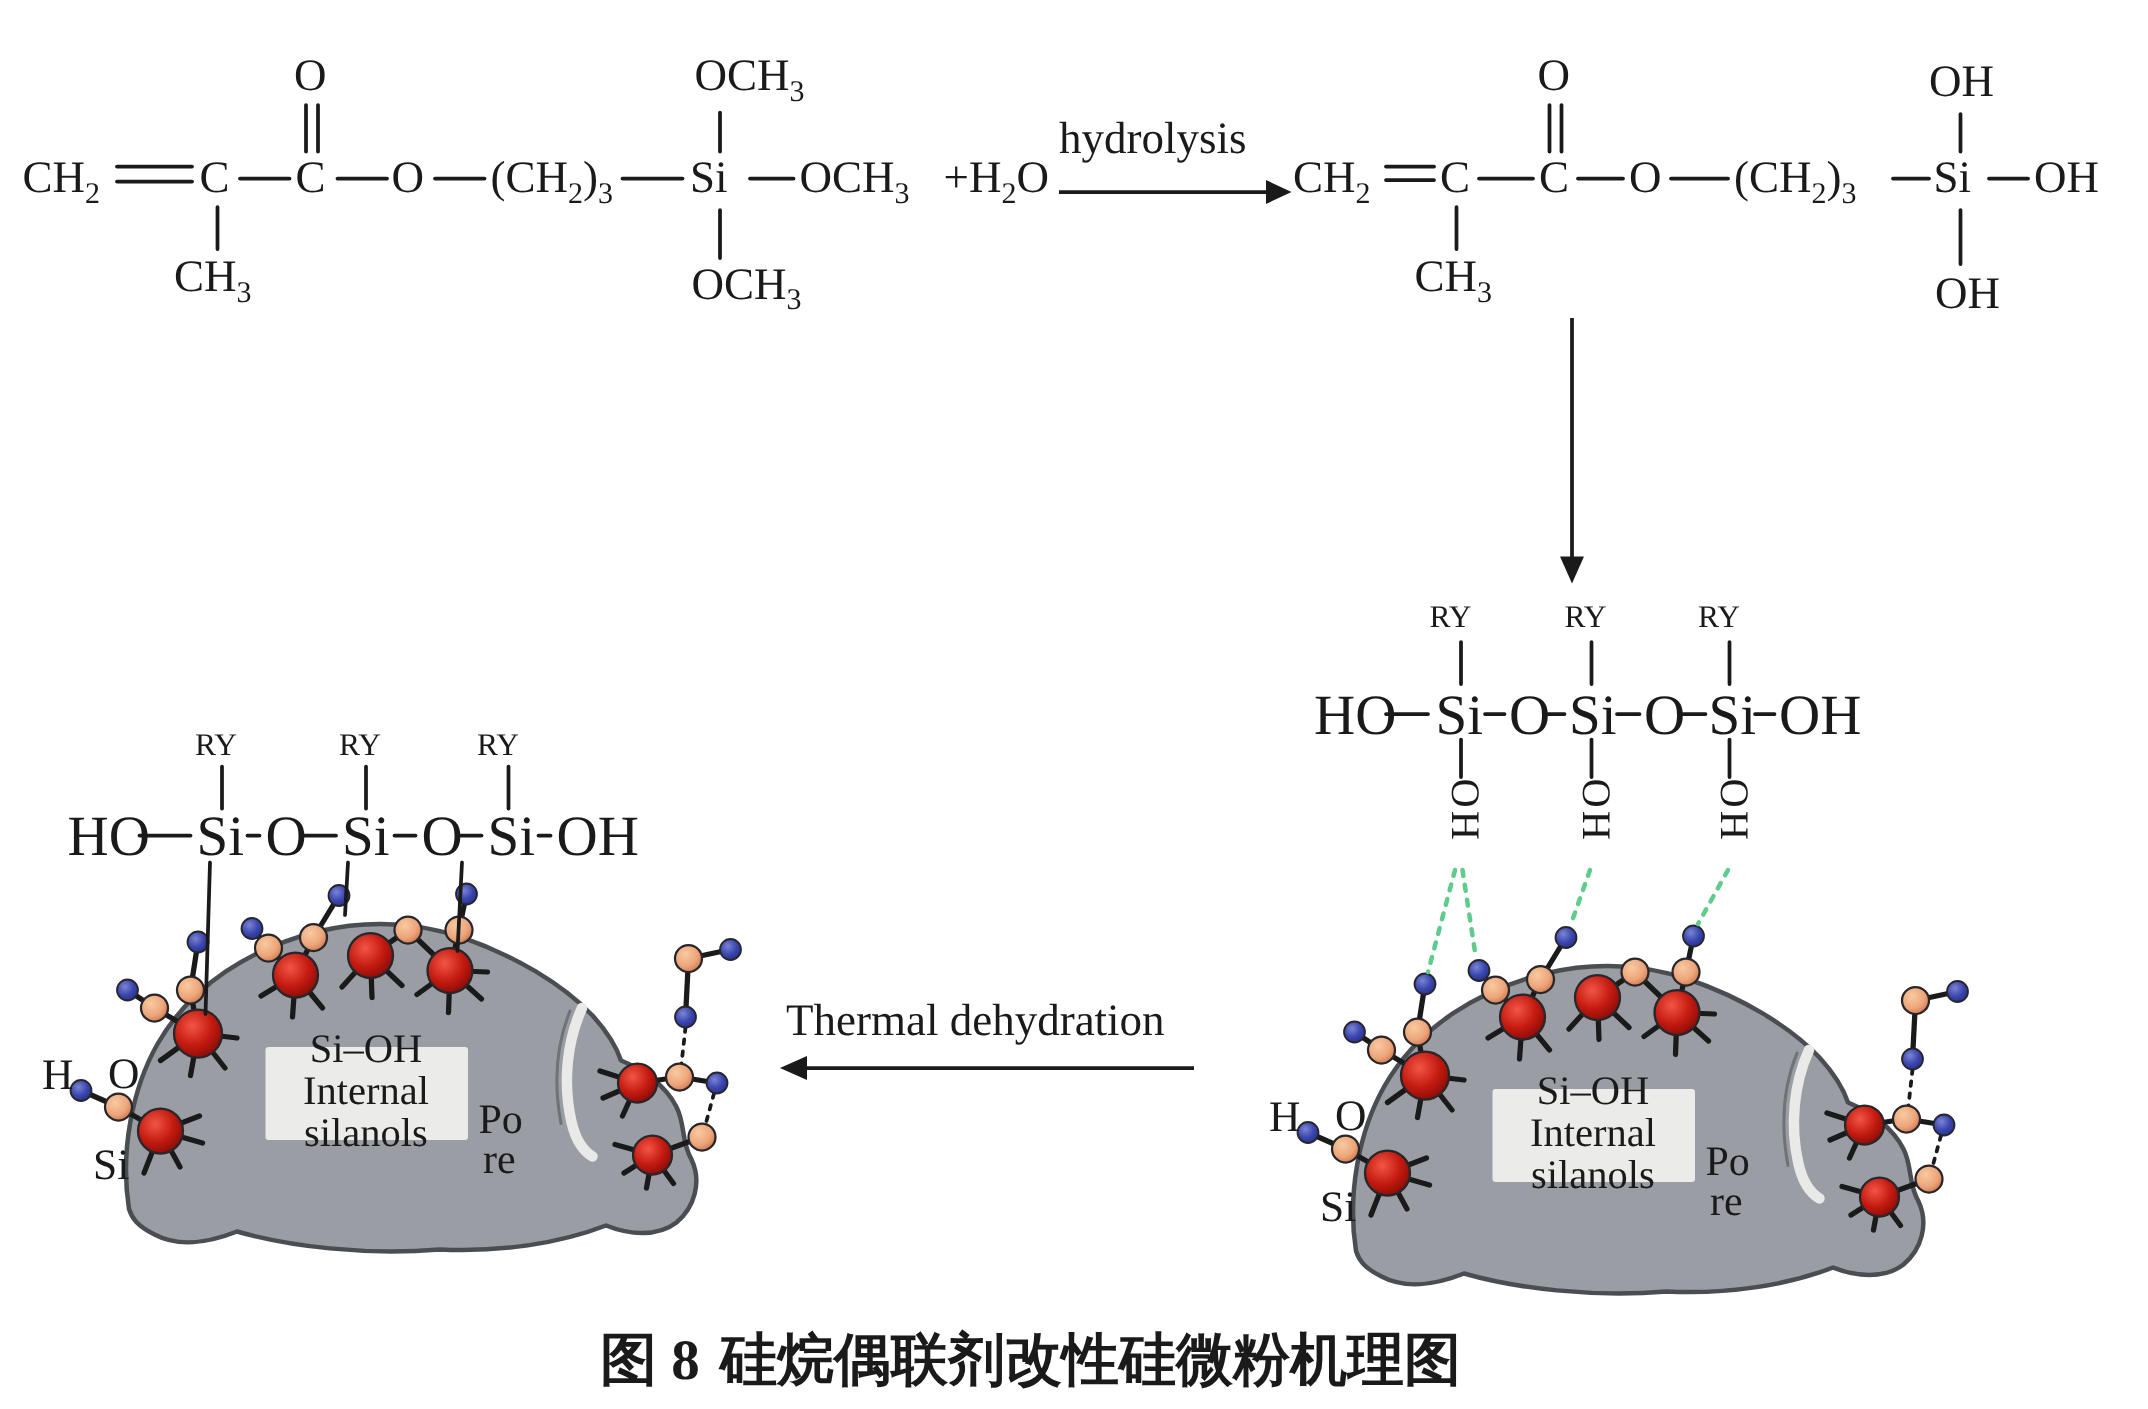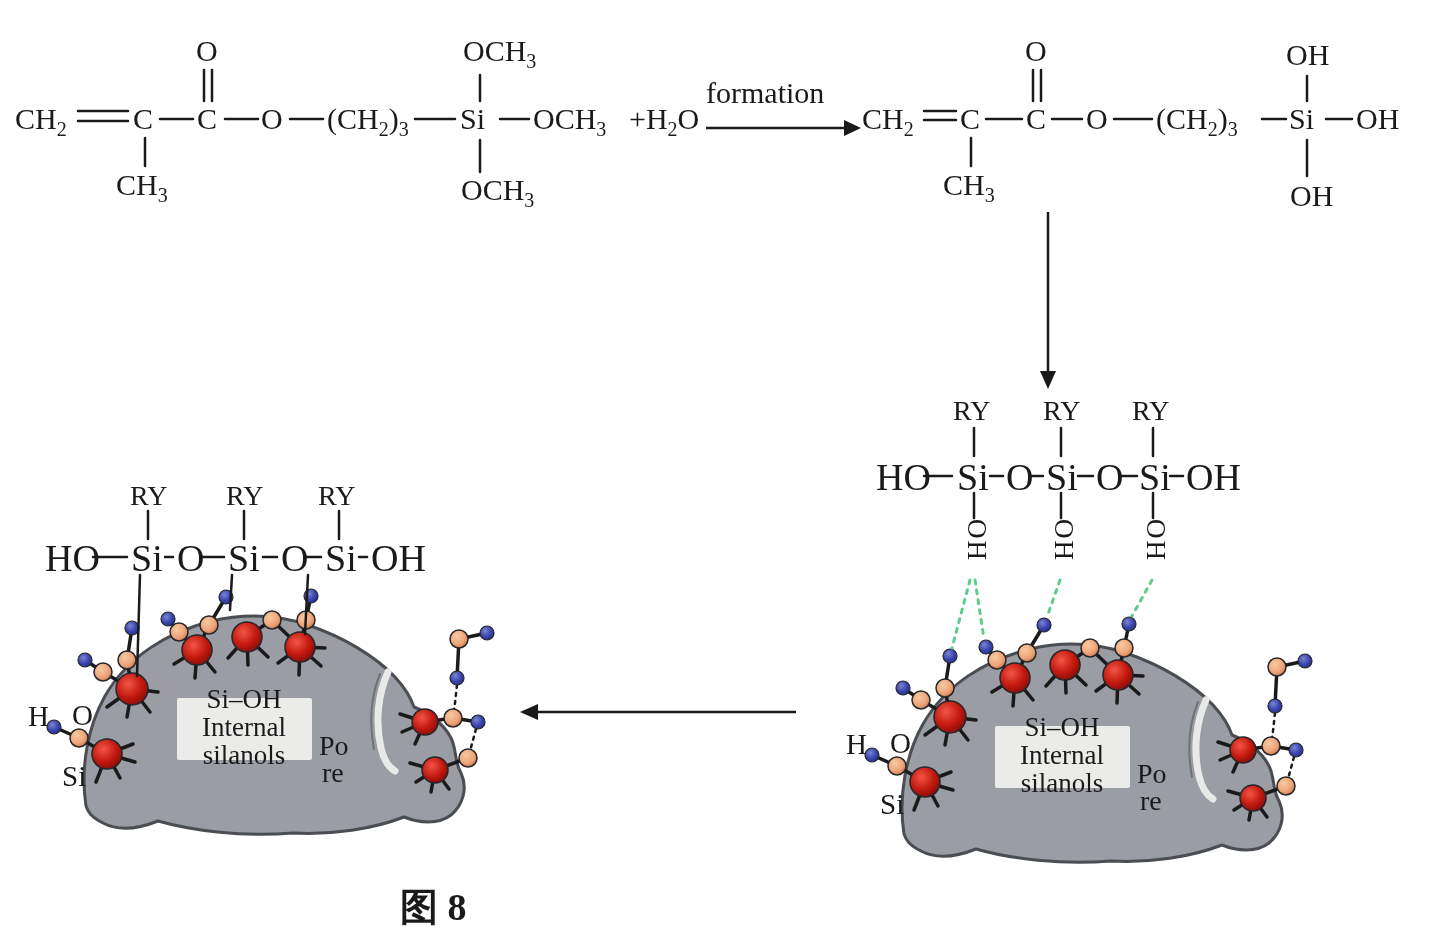--- a/index.html
+++ b/index.html
@@ -2,21 +2,21 @@
 <html><head>
 <meta charset="utf-8">
 <style>
   html,body{margin:0;padding:0;background:#ffffff;}
   #canvas{position:relative;width:1432px;height:939px;background:#ffffff;overflow:hidden;
           font-family:"Liberation Serif",serif;color:#1a1a1a;}
   #gfx{position:absolute;left:0;top:0;width:1432px;height:939px;}
   .t{position:absolute;white-space:nowrap;color:#1a1a1a;font-family:"Liberation Serif",serif;}
   .row30{font-size:30px;line-height:38px;}
   .row29{font-size:38px;line-height:36px;}
-  .row28{font-size:28px;line-height:34px;text-align:right;}
+  .row28{font-size:21px;line-height:34px;text-align:right;}
   .row31{font-size:31px;line-height:38px;}
   .cap{font-size:38px;line-height:46px;font-weight:700;}
   .sb{font-size:20px;position:relative;top:7px;}
   .rotoh{position:absolute;writing-mode:vertical-rl;text-orientation:mixed;
          font-size:27px;letter-spacing:2px;color:#1a1a1a;}
 </style>
 </head>
 <body>
 
 <div id="canvas">
@@ -237,21 +237,22 @@
   <span class="t row30" style="left:261px;top:100px">O</span>
   <span class="t row30" style="left:327px;top:100px"><span>(</span><span>CH</span><span class="sb">2</span><span>)</span><span class="sb">3</span></span>
   <span class="t row30" style="left:460px;top:100px">Si</span>
   <span class="t row30" style="left:533px;top:100px"><span>OCH</span><span class="sb">3</span></span>
   <span class="t row30" style="left:629px;top:100px"><span>+H</span><span class="sb">2</span><span>O</span></span>
   <span class="t row30" style="left:196px;top:32px">O</span>
   <span class="t row30" style="left:463px;top:32px"><span>OCH</span><span class="sb">3</span></span>
   <span class="t row30" style="left:116px;top:166px"><span>CH</span><span class="sb">3</span></span>
   <span class="t row30" style="left:461px;top:171px"><span>OCH</span><span class="sb">3</span></span>
 
-  <span class="t row30" style="left:706px;top:74px">formation</span>
+  <span class="t row30" style="left:706px;top:74px">hydrolysis</span>
+  <span class="t row30" style="left:524px;top:662px">Thermal dehydration</span>
 
   <span class="t row30" style="left:862px;top:100px"><span>CH</span><span class="sb">2</span></span>
   <span class="t row30" style="left:960px;top:100px">C</span>
   <span class="t row30" style="left:1026px;top:100px">C</span>
   <span class="t row30" style="left:1086px;top:100px">O</span>
   <span class="t row30" style="left:1156px;top:100px"><span>(</span><span>CH</span><span class="sb">2</span><span>)</span><span class="sb">3</span></span>
   <span class="t row30" style="left:1289px;top:100px">Si</span>
   <span class="t row30" style="left:1356px;top:100px">OH</span>
   <span class="t row30" style="left:1025px;top:32px">O</span>
   <span class="t row30" style="left:1286px;top:36px">OH</span>
@@ -277,14 +278,15 @@
   <span class="t row28" style="left:318px;top:479px">RY</span>
   <span class="t row29" style="left:45px;top:540px">HO</span>
   <span class="t row29" style="left:131px;top:540px">Si</span>
   <span class="t row29" style="left:177px;top:540px">O</span>
   <span class="t row29" style="left:228px;top:540px">Si</span>
   <span class="t row29" style="left:281px;top:540px">O</span>
   <span class="t row29" style="left:325px;top:540px">Si</span>
   <span class="t row29" style="left:371px;top:540px">OH</span>
 
   <span class="t cap" style="left:400px;top:884px">图 8</span>
+  <span class="t cap" style="left:480px;top:884px">硅烷偶联剂改性硅微粉机理图</span>
 
 </div>
 
 </body></html>

